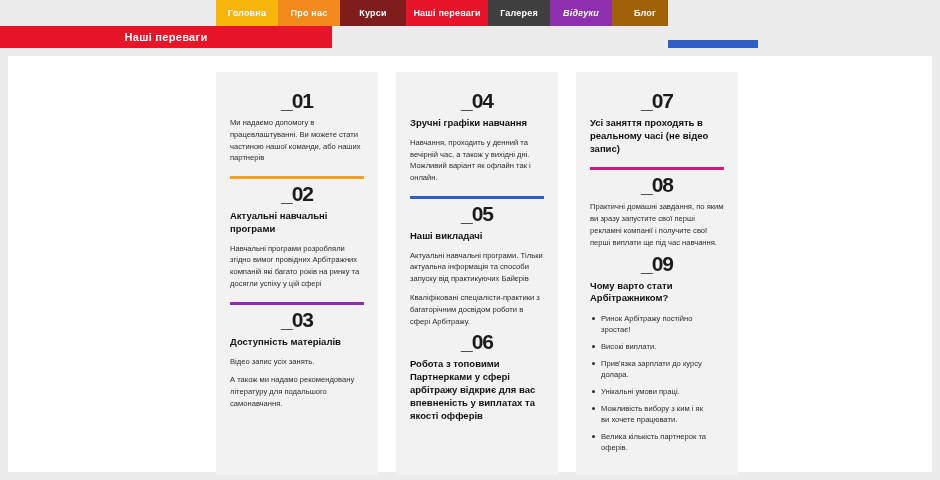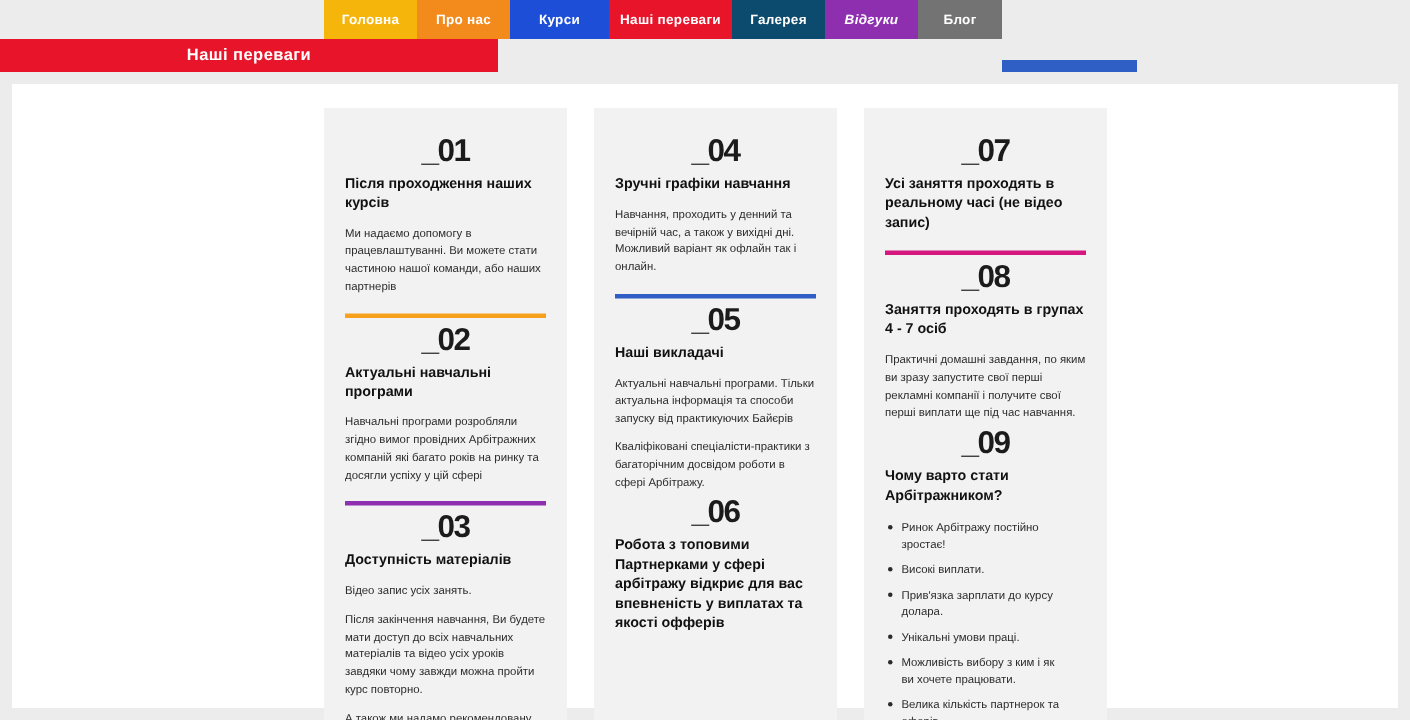--- a/index.html
+++ b/index.html
@@ -143,82 +143,79 @@
 
 <div id="page">
 
   <div class="nav" id="nav">
       <div class="nav-item" style="background: rgb(245, 181, 10); width: 62px;">
         <span>Головна</span>
       </div>
       <div class="nav-item" style="background: rgb(242, 138, 28); width: 62px;">
         <span>Про нас</span>
       </div>
-      <div class="nav-item" style="background: #1d4ed8; width: 66px;">
+      <div class="nav-item" style="background: #7f1d1d; width: 66px;">
         <span>Курси</span>
       </div>
       <div class="nav-item" style="background: rgb(232, 20, 42); width: 82px;">
         <span>Наші переваги</span>
       </div>
-      <div class="nav-item" style="background: #0c4a6e; width: 62px;">
+      <div class="nav-item" style="background: #404040; width: 62px;">
         <span>Галерея</span>
       </div>
       <div class="nav-item" style="background: rgb(142, 47, 176); width: 62px; font-style: italic;">
         <span>Відгуки</span>
       </div>
-      <div class="nav-item" style="background: #737373; width: 56px;">
+      <div class="nav-item" style="background: #a16207; width: 56px; justify-content: flex-end;">
         <span>Блог</span>
       </div>
       <div class="nav-item" style="background: rgb(47, 95, 196); width: 90px; margin-top: 40px;">
         <span>Контакти</span>
       </div>
     </div>
 
   <div class="title-band">
     <span class="band-text">Наші переваги</span>
   </div>
 
   <div class="sheet">
     <div class="sheet-inner"></div>
   </div>
 
   <div class="columns" id="cols">
       <div class="col col-1">
         <div class="num">_01</div>
-        <div class="blk-title">Після проходження наших курсів</div>
         <p class="blk-body">Ми надаємо допомогу в працевлаштуванні. Ви можете стати частиною нашої команди, або наших партнерів</p>
         <div class="rule orange"></div>
         <div class="num">_02</div>
         <div class="blk-title">Актуальні навчальні програми</div>
         <p class="blk-body">Навчальні програми розробляли згідно вимог провідних Арбітражних компаній які багато років на ринку та досягли успіху у цій сфері</p>
         <div class="rule violet"></div>
         <div class="num">_03</div>
         <div class="blk-title">Доступність матеріалів</div>
         <p class="blk-body">Відео запис усіх занять.</p>
-        <p class="blk-body">Після закінчення навчання, Ви будете мати доступ до всіх навчальних матеріалів та відео усіх уроків завдяки чому завжди можна пройти курс повторно.</p>
         <p class="blk-body">А також ми надамо рекомендовану літературу для подальшого самонавчання.</p>
       </div>
       <div class="col col-2">
         <div class="num">_04</div>
         <div class="blk-title">Зручні графіки навчання</div>
         <p class="blk-body">Навчання, проходить у денний та вечірній час, а також у вихідні дні. Можливий варіант як офлайн так і онлайн.</p>
         <div class="rule blue"></div>
         <div class="num">_05</div>
         <div class="blk-title">Наші викладачі</div>
         <p class="blk-body">Актуальні навчальні програми. Тільки актуальна інформація та способи запуску від практикуючих Байєрів</p>
         <p class="blk-body">Кваліфіковані спеціалісти-практики з багаторічним досвідом роботи в сфері Арбітражу.</p>
         <div class="num">_06</div>
         <div class="blk-title">Робота з топовими Партнерками у сфері арбітражу відкриє для вас впевненість у виплатах та якості офферів</div>
       </div>
       <div class="col col-3">
         <div class="num">_07</div>
         <div class="blk-title">Усі заняття проходять в реальному часі (не відео запис)</div>
         <div class="rule pink"></div>
         <div class="num">_08</div>
-        <div class="blk-title">Заняття проходять в групах 4 - 7 осіб</div>
         <p class="blk-body">Практичні домашні завдання, по яким ви зразу запустите свої перші рекламні компанії і получите свої перші виплати ще під час навчання.</p>
         <div class="num">_09</div>
         <div class="blk-title">Чому варто стати Арбітражником?</div>
         <ul class="bullets">
           <li>Ринок Арбітражу постійно зростає!</li>
           <li>Високі виплати.</li>
           <li>Прив'язка зарплати до курсу долара.</li>
           <li>Унікальні умови праці.</li>
           <li>Можливість вибору з ким і як ви хочете працювати.</li>
           <li>Велика кількість партнерок та оферів.</li>

